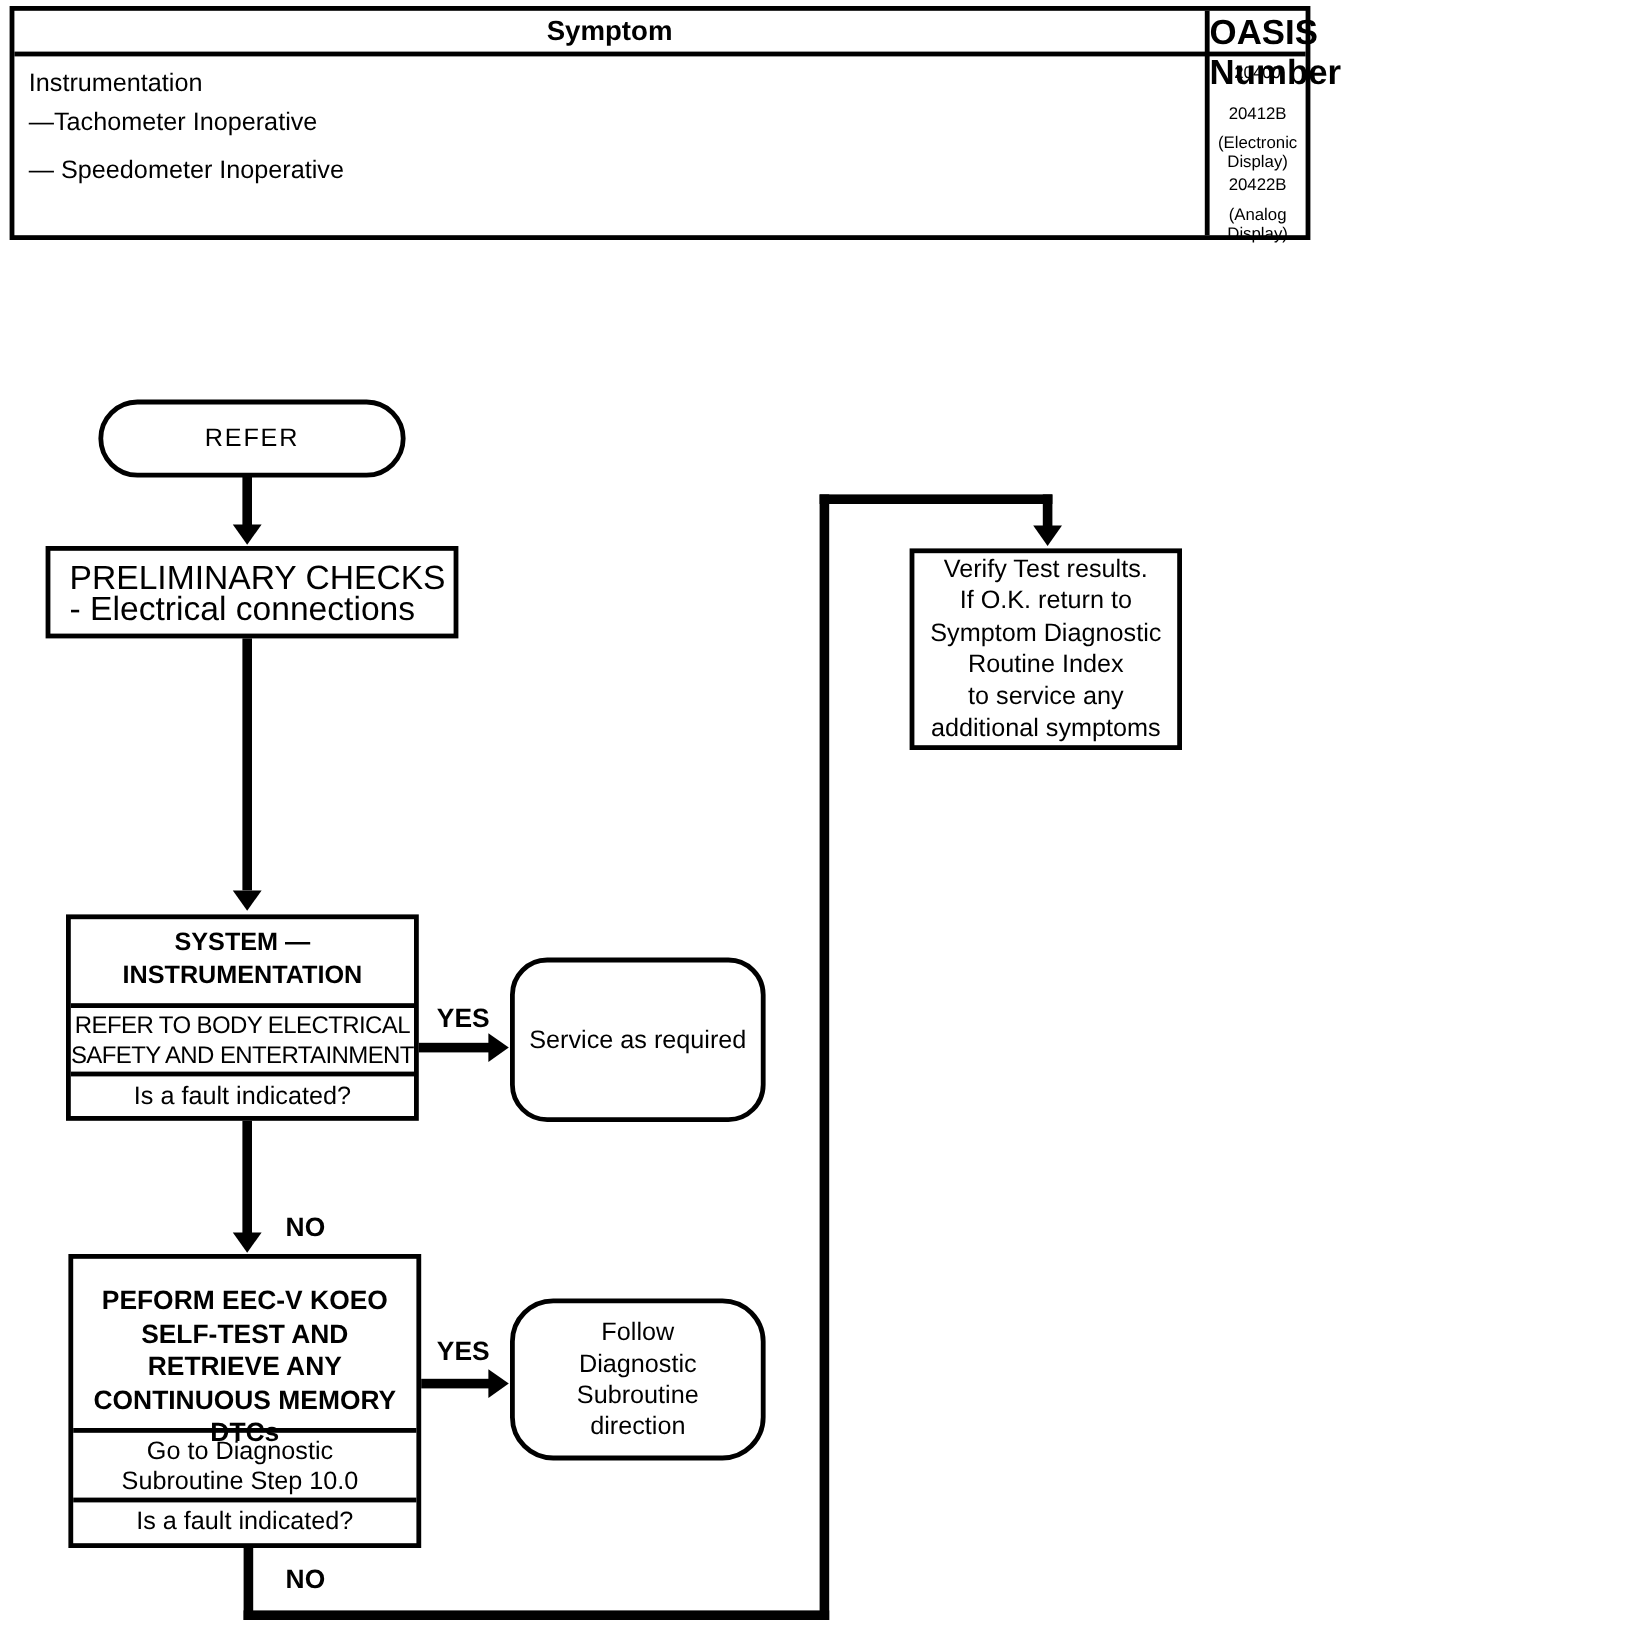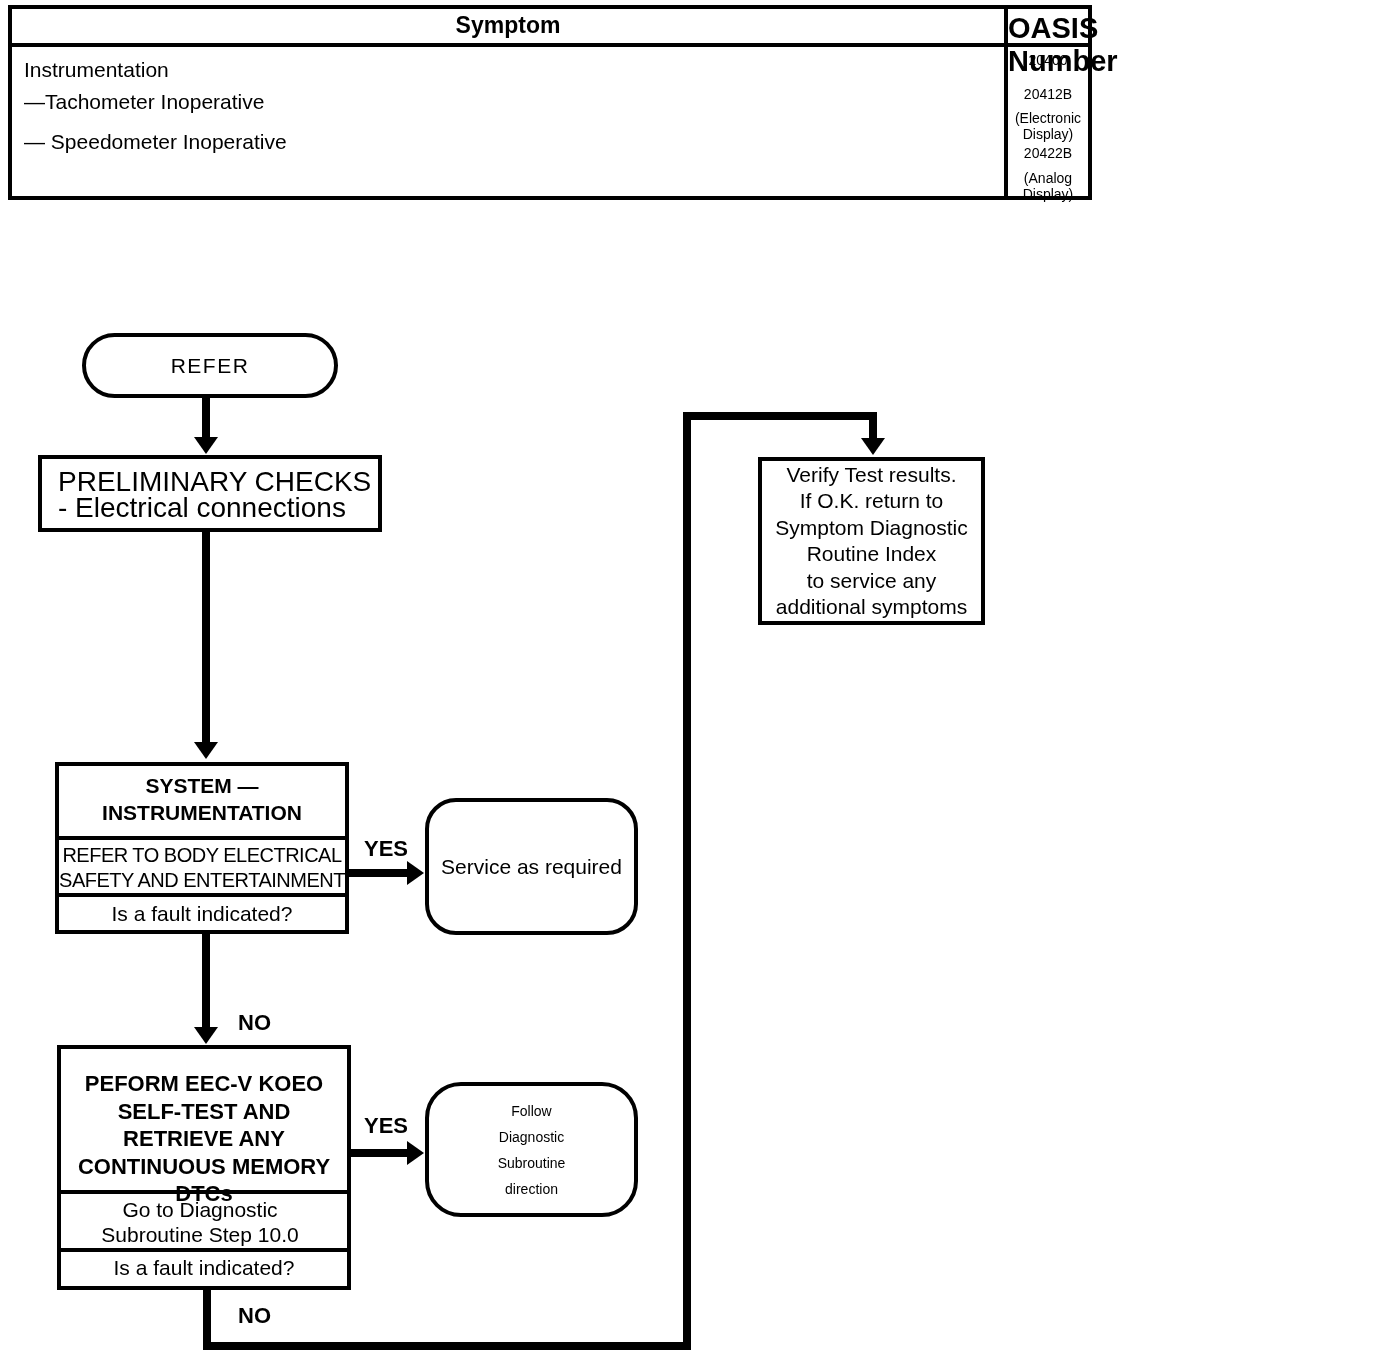--- a/index.html
+++ b/index.html
@@ -50,21 +50,21 @@
   .service-box { left:425px; top:798px; width:213px; height:137px; border-radius:31px; font-size:21px; }
 
   .perform-box { left:57px; top:1045px; width:294px; height:245px; }
   .perf-title { top:21px; left:0; width:286px; font-weight:bold; font-size:22px; line-height:27.5px; }
   .perf-div1 { top:141px; left:0; right:0; height:4px; }
   .perf-goto { top:148px; left:0; width:278px; font-size:21px; line-height:25px; }
   .perf-div2 { top:199px; left:0; right:0; height:4px; }
   .perf-q { top:207px; left:0; width:286px; font-size:21px; }
 
   .follow-box { left:425px; top:1082px; width:213px; height:135px; border-radius:36px;
-    font-size:14px; line-height:26px; text-align:center; }
+    font-size:21px; line-height:26px; text-align:center; }
 
   .verify-box { left:758px; top:457px; width:227px; height:168px;
     font-size:21px; line-height:26.5px; text-align:center; flex-direction:column; }
 </style>
 </head>
 <body>
 
 <div class="page">
 
   <div class="box symptom-table">

